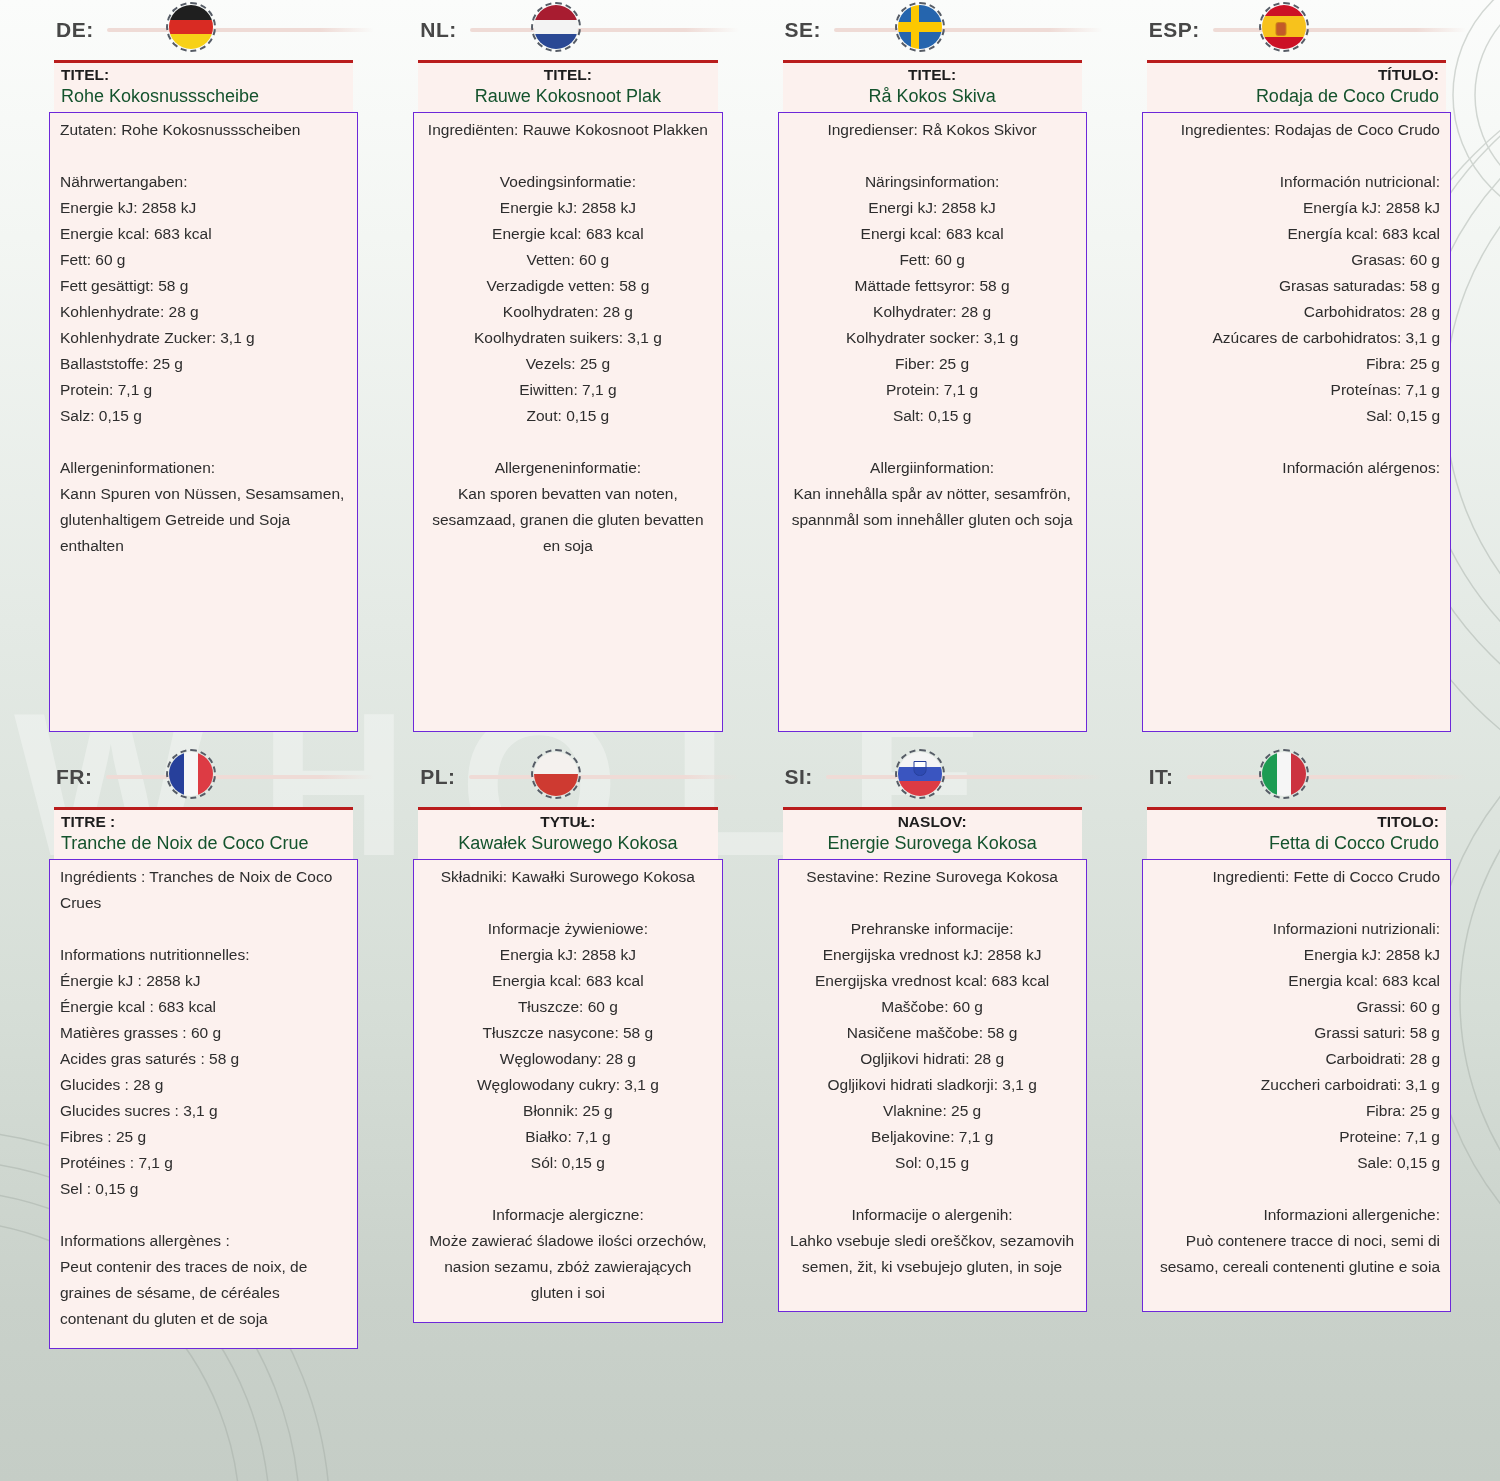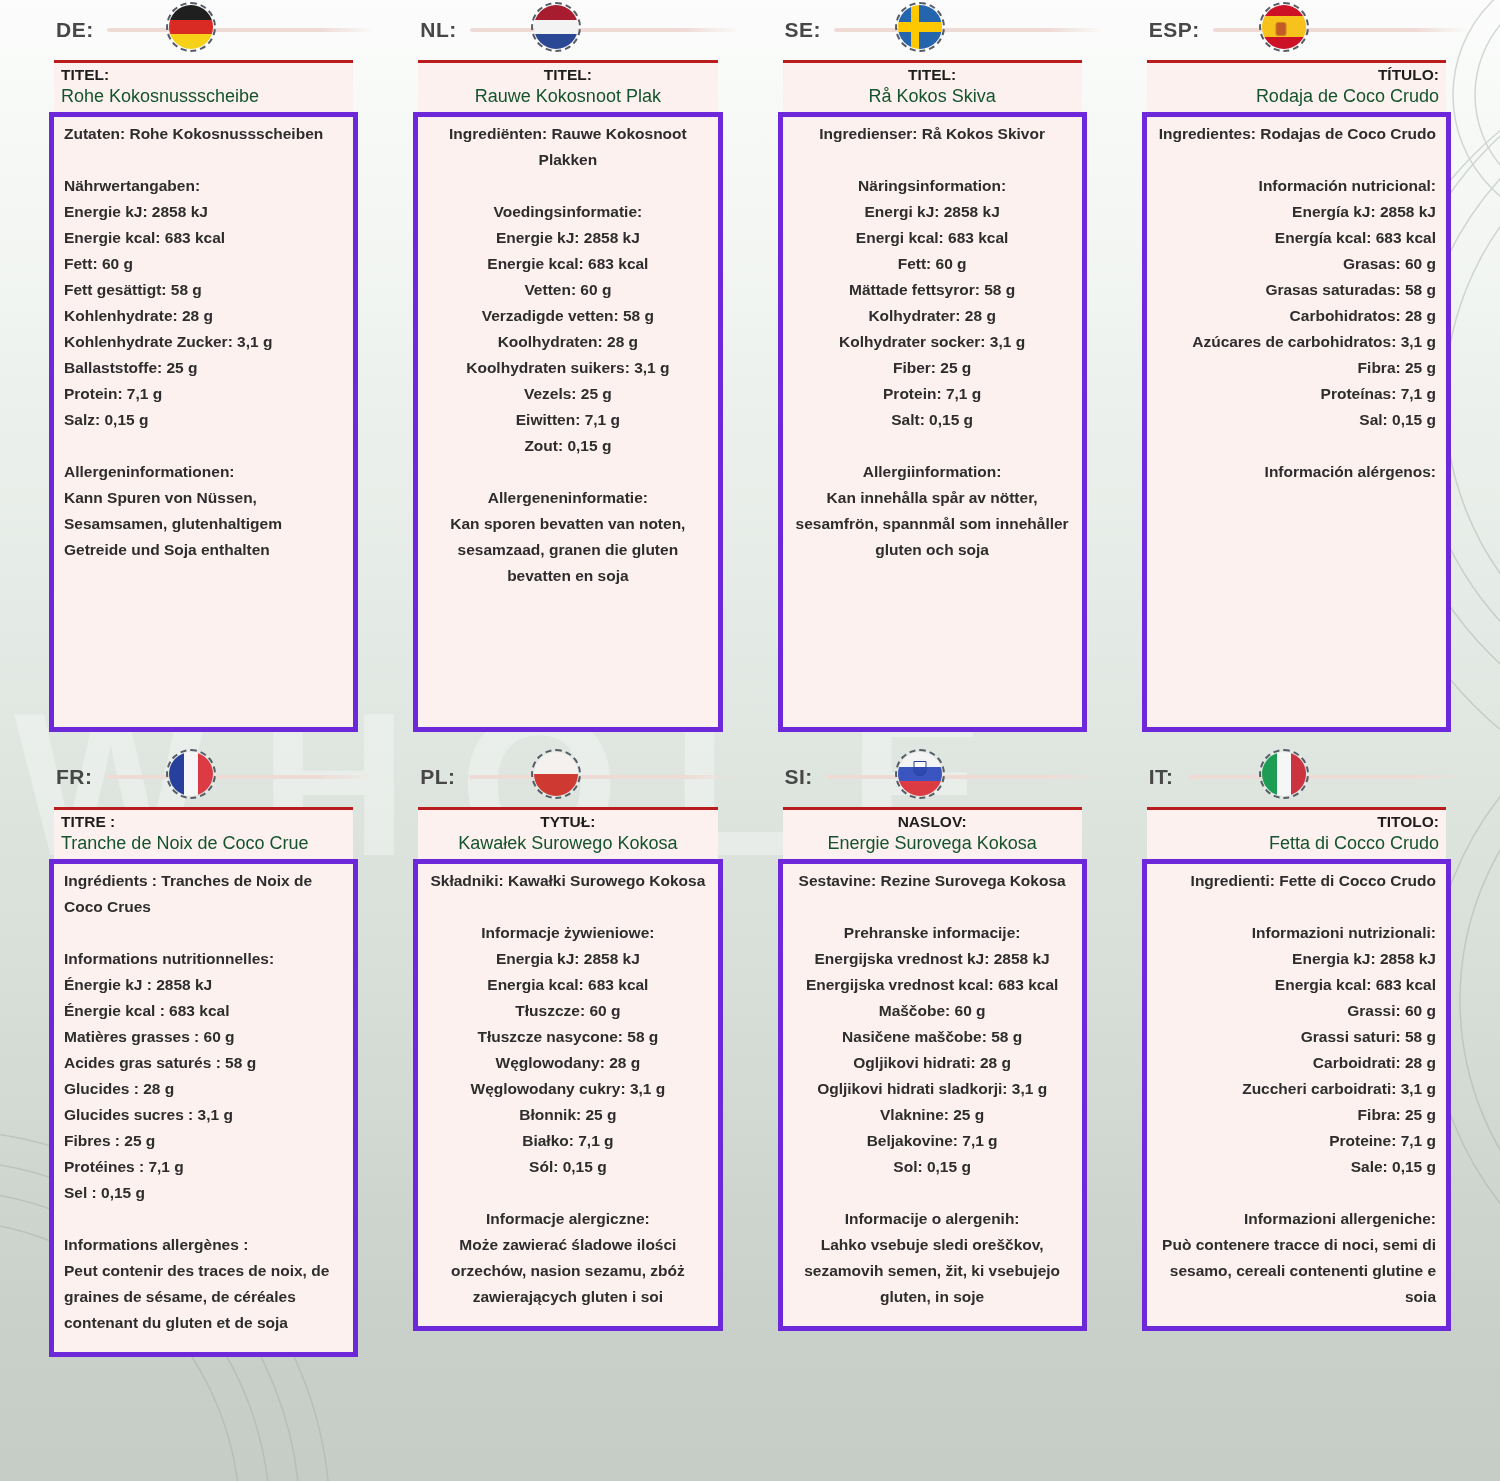--- a/index.html
+++ b/index.html
@@ -52,22 +52,22 @@
   }
   .flag-it  .flag-fill { background:linear-gradient(90deg,#1d9c53 0 33.4%,#f6f6f6 33.4% 66.7%,#cc3340 66.7% 100%); }
 
   .card { display:flex; flex-direction:column; }
   .row-1 .card { height:672px; }
   .row-2 .card { height:505px;border-radius:17px; }
   .title-box { margin:0 5px; background:#fcf1ee; border-top:3px solid #b91c1c; padding:3px 7px 4px; }
   .title-label { font-size:15.5px; font-weight:700; color:#1d1d1d; line-height:1.2; }
   .title-value { font-size:18px; line-height:1.3; color:#14532d; }
   .content-box {
-    flex:1; background:#fcf1ee; border:5px solid #6d28d9;
-    padding:4px 10px 16px; font-size:15.5px; line-height:26px;font-weight:bold;
+    flex:1; background:#fcf1ee; border:1px solid #6d28d9;
+    padding:4px 10px 16px; font-size:15.5px; line-height:26px;
   }
   .align-center .lang-header { }
   .align-center .title-box, .align-center .content-box { text-align:center; }
   .align-right  .title-box, .align-right  .content-box { text-align:right; }
   .gap { height:26px; }
   .ingredients, .nutrition-header, .allergen-header, .nut-line, .allergen-text { color:#2d2d2d; }
 </style>
 </head>
 <body>
 

